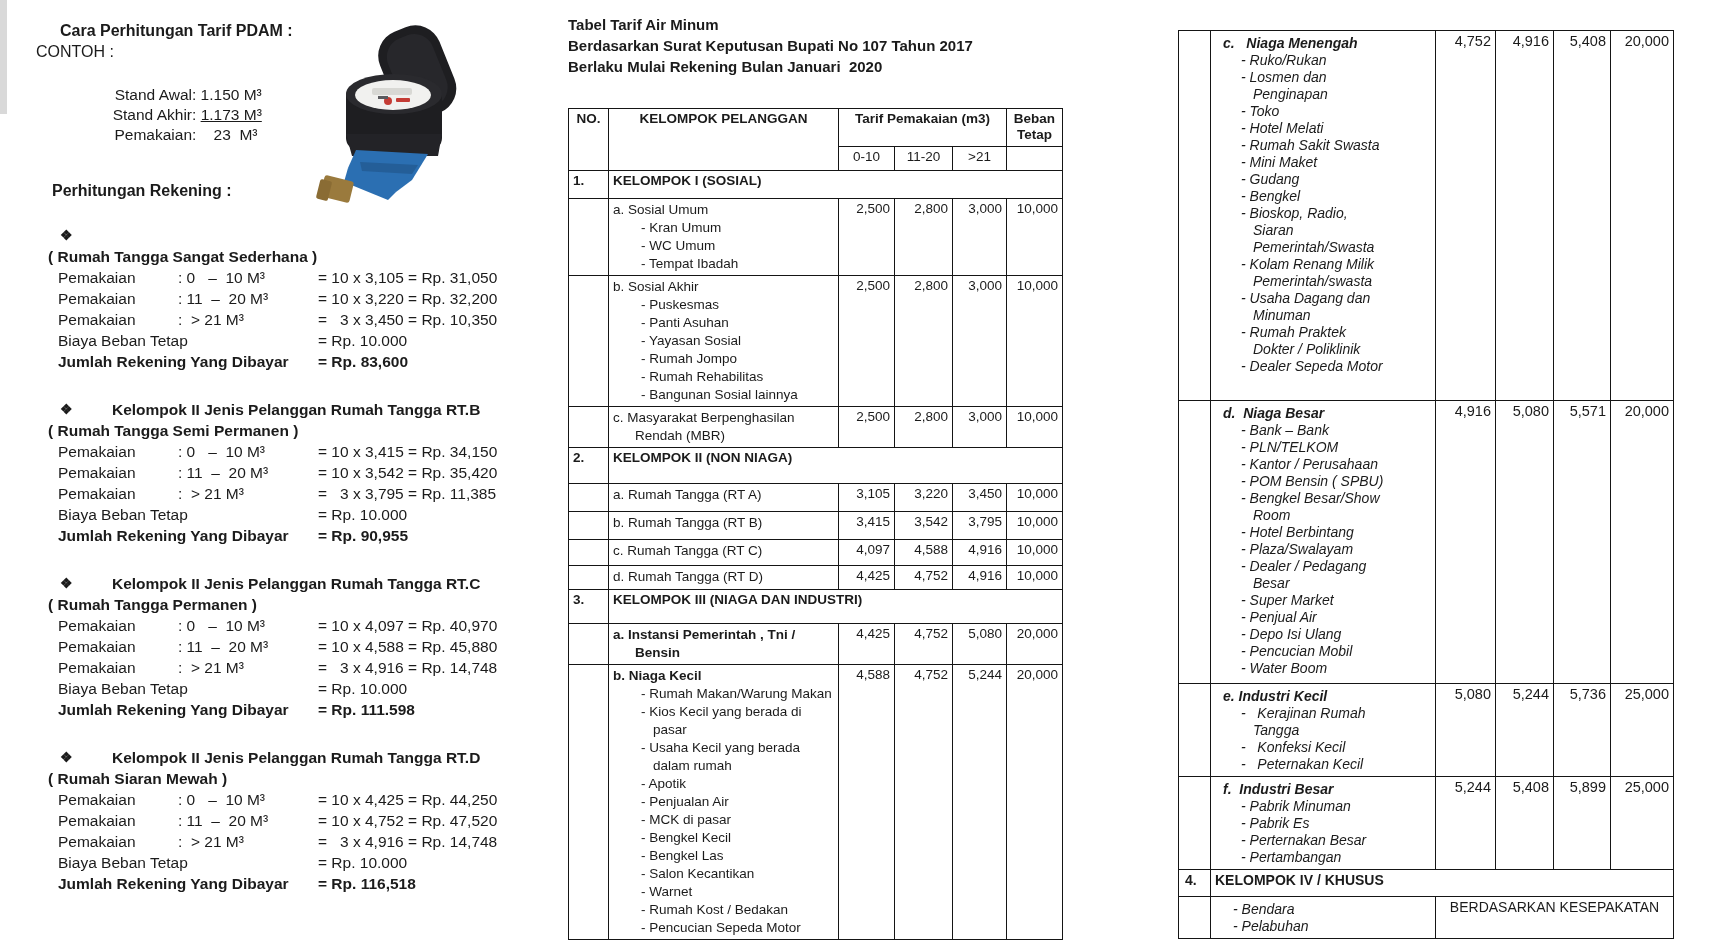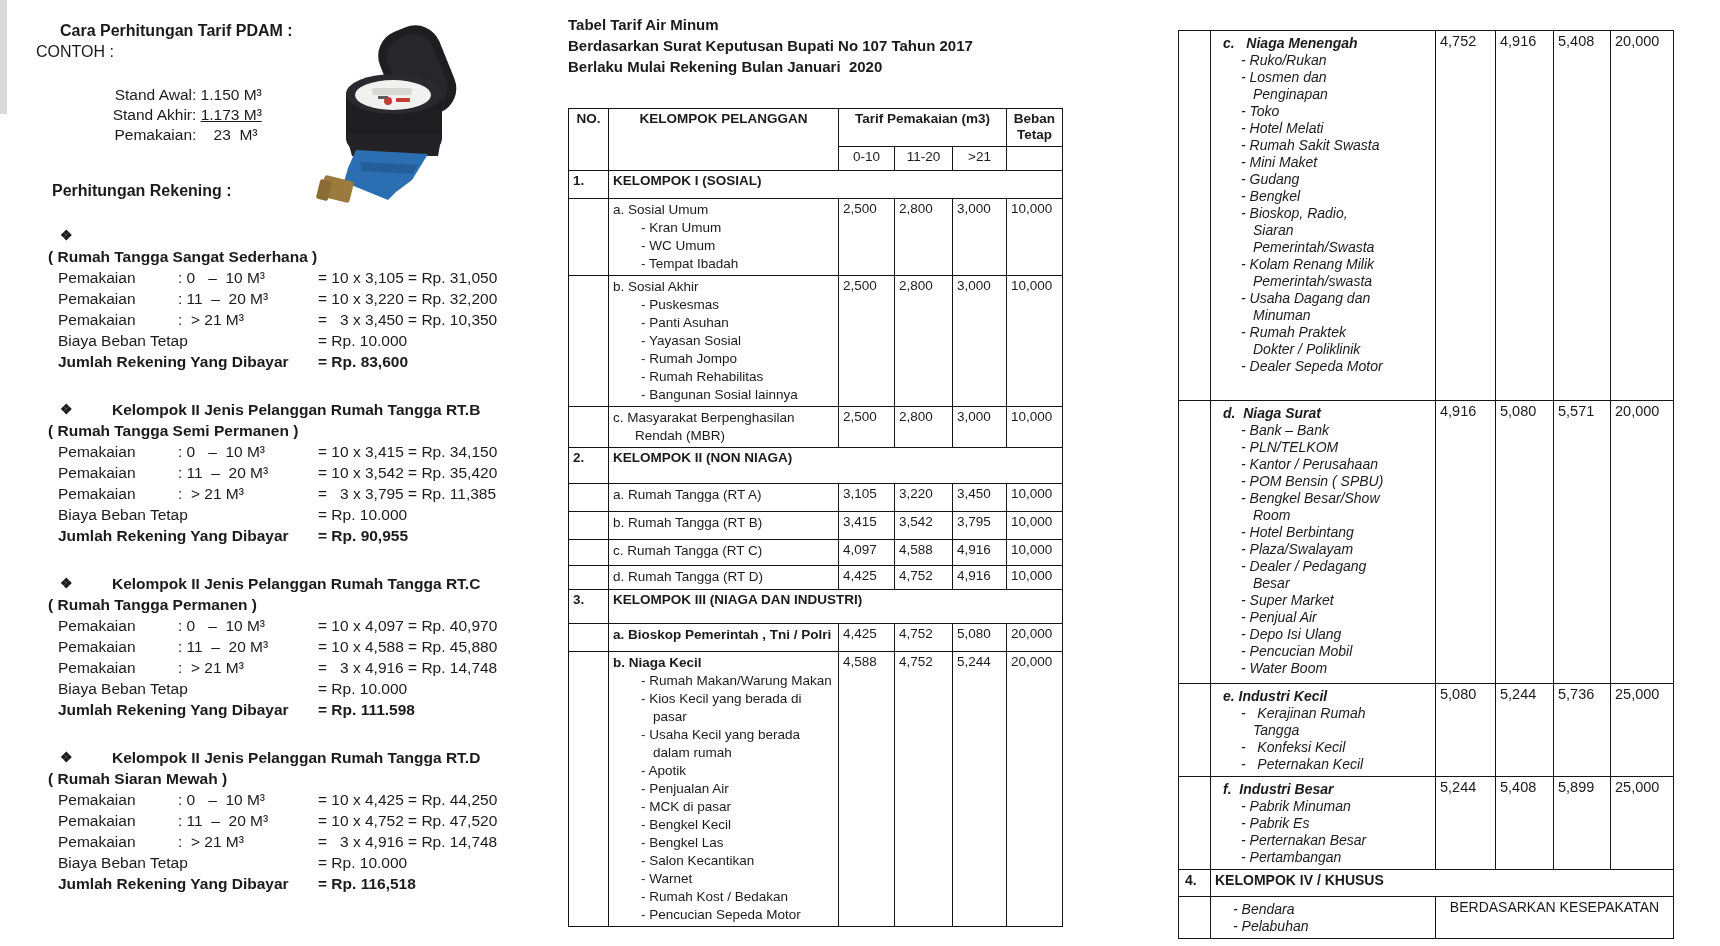--- a/index.html
+++ b/index.html
@@ -39,21 +39,21 @@
   table.tarif td{border:1.6px solid #151515;vertical-align:top;padding:2px 4px;font-size:13.5px;}
   td.hc{text-align:center;vertical-align:middle;font-weight:bold;font-size:14px;line-height:16px;}
   td.tier{text-align:center;vertical-align:middle;font-size:13.5px;padding:1px 2px;}
   td.no{font-weight:bold;padding-left:8px;font-size:14px;}
   td.gtitle{font-weight:bold;vertical-align:middle;padding-left:10px;font-size:14px;}
   td.lbl{padding:4px 6px 3px 10px;}
   .lbl-t{padding-left:22px;text-indent:-22px;white-space:pre-wrap;line-height:18px;}
   .bold{font-weight:bold;}
   .items{margin-left:28px;}
   .li{padding-left:12px;text-indent:-12px;white-space:pre-wrap;line-height:18px;}
-  td.val{text-align:left;vertical-align:middle;font-size:14.5px;}
+  td.val{text-align:right;vertical-align:middle;font-size:14.5px;}
 
   
   .right{position:absolute;left:1178px;top:30px;}
   table.tarif2{border-collapse:collapse;table-layout:fixed;width:495px;}
   table.tarif2 td{border:1.6px solid #151515;vertical-align:top;padding:2px 4px;font-size:14px;}
   table.tarif2 td.lbl{padding:4px 4px 3px 12px;font-style:italic;}
   table.tarif2 .lbl-t{line-height:17px;}
   table.tarif2 .items{margin-left:18px;width:150px;}
   table.tarif2 .li{line-height:17px;}
   table.tarif2 td.val{font-size:14.5px;}
@@ -366,21 +366,21 @@
           <td class="val">10,000</td>
         </tr>
 
         <tr style="height:34px">
           <td class="no">3.</td>
           <td class="gtitle" colspan="5">KELOMPOK III (NIAGA DAN INDUSTRI)</td>
         </tr>
         <tr style="height:28px">
           <td></td>
           <td class="lbl">
-              <div class="lbl-t bold">a. Bioskop Pemerintah , Tni / Polri</div>
+              <div class="lbl-t bold">a. Instansi Pemerintah , Tni / Bensin</div>
             </td>
           <td class="val">4,425</td>
           <td class="val">4,752</td>
           <td class="val">5,080</td>
           <td class="val">20,000</td>
         </tr>
         <tr style="height:274px">
           <td></td>
           <td class="lbl">
             <div class="lbl-t bold">b. Niaga Kecil</div>
@@ -440,21 +440,21 @@
               </div>
           </td>
           <td class="val">4,752</td>
           <td class="val">4,916</td>
           <td class="val">5,408</td>
           <td class="val">20,000</td>
         </tr>
         <tr style="height:283px">
           <td></td>
           <td class="lbl">
-            <div class="lbl-t bold">d.  Niaga Surat</div>
+            <div class="lbl-t bold">d.  Niaga Besar</div>
             <div class="items">
                 <div class="li">- Bank – Bank</div>
                 <div class="li">- PLN/TELKOM</div>
                 <div class="li">- Kantor / Perusahaan</div>
                 <div class="li">- POM Bensin ( SPBU)</div>
                 <div class="li">- Bengkel Besar/Show Room</div>
                 <div class="li">- Hotel Berbintang</div>
                 <div class="li">- Plaza/Swalayam</div>
                 <div class="li">- Dealer / Pedagang Besar</div>
                 <div class="li">- Super Market</div>

